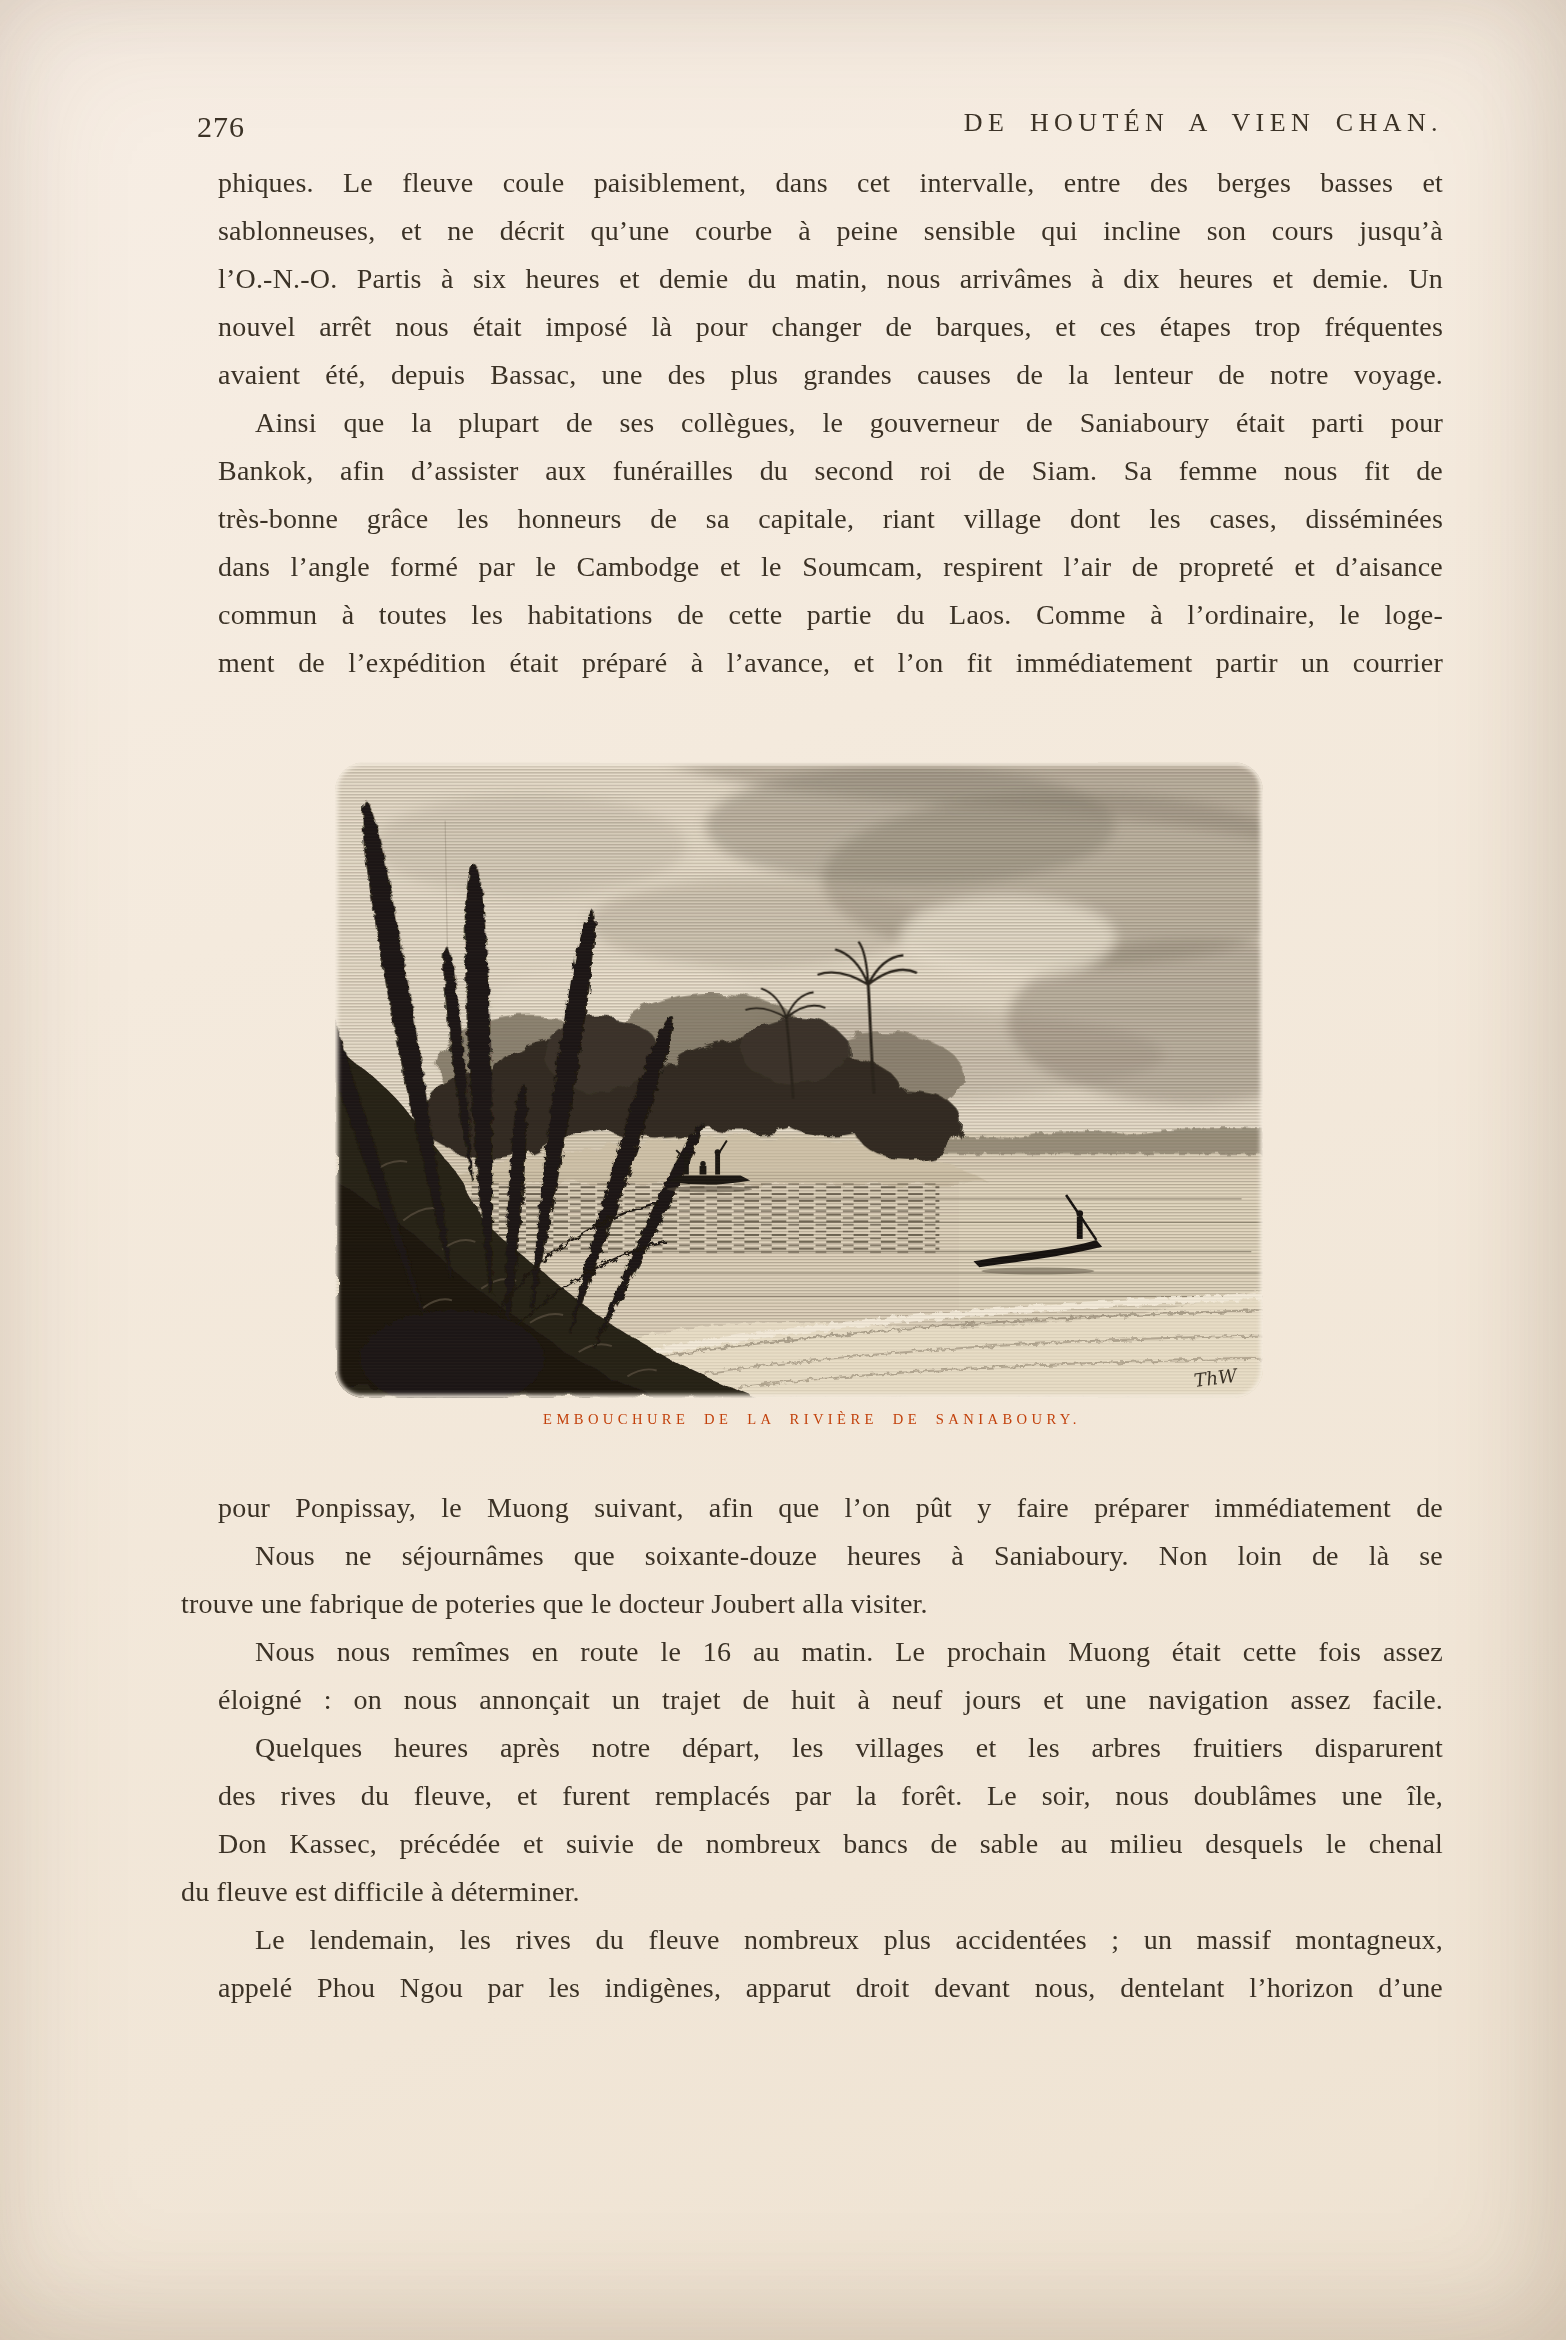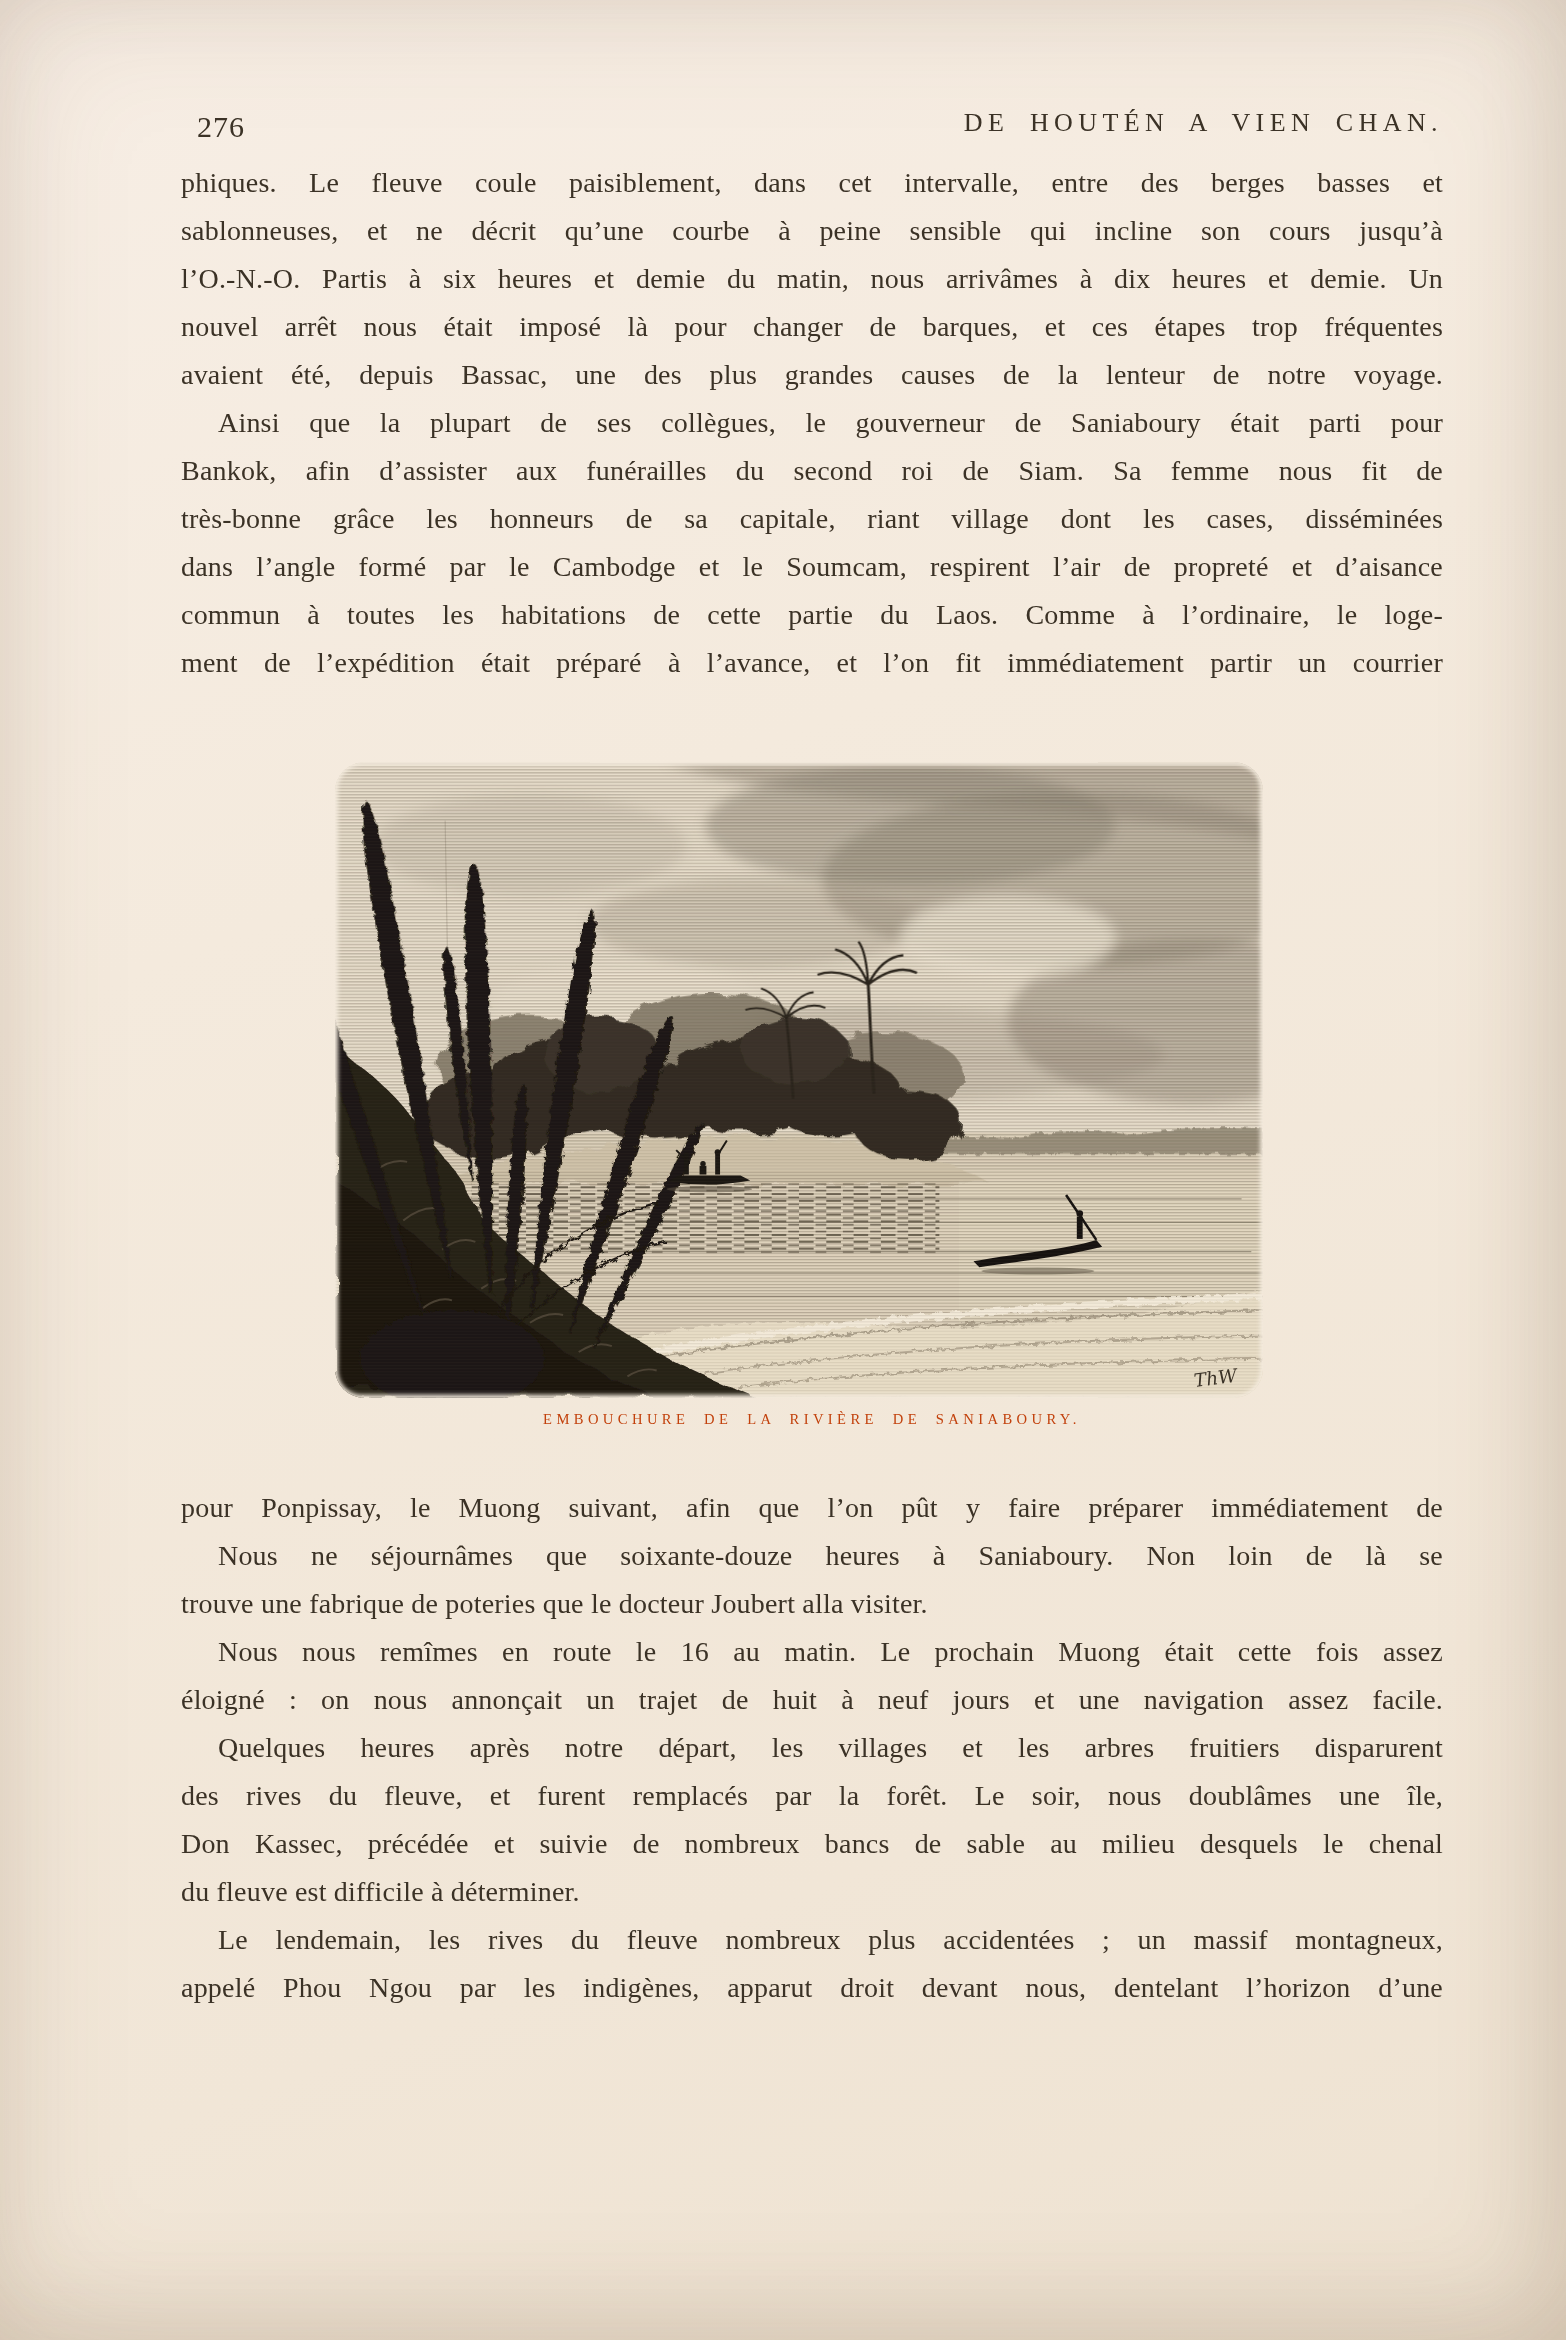--- a/index.html
+++ b/index.html
@@ -12,21 +12,21 @@
   .vignette{position:absolute;inset:0;pointer-events:none;
     box-shadow:inset 0 0 137px rgba(122,94,62,.16), inset -17.6px -23.4px 88px rgba(110,84,55,.12);}
   .pagehead-num{position:absolute;left:183px;top:110px;font-size:30px;letter-spacing:1px;margin-left:14px;}
   .pagehead-title{position:absolute;left:181px;top:108px;width:1262px;text-align:right;
     font-size:26px;letter-spacing:5.4px;word-spacing:8.8px;}
   .textblock{position:absolute;left:181px;width:1262px;}
   #block-a{top:159px;}
   #block-b{top:1484px;}
   .tline{font-size:28px;line-height:48px;letter-spacing:0.2px;text-align:left;
     white-space:normal;}
-  .tline.just{text-align:justify;text-align-last:justify;}
+  .tline.just{text-align:justify;text-align-last:justify;margin-left:37px;}
   .para.indent .tline:first-child{text-indent:37px;}
   .figure-wrap{position:absolute;left:335px;top:762px;width:928px;height:636px;}
   .figure-wrap svg{display:block;width:928px;height:636px;}
   .figure-caption{position:absolute;left:181px;top:1411px;width:1262px;text-align:center;
     font-size:14.6px;letter-spacing:4.4px;word-spacing:6.8px;color:#c2410c;}
 </style>
 </head>
 <body>
 
 <div class="vignette"></div>

